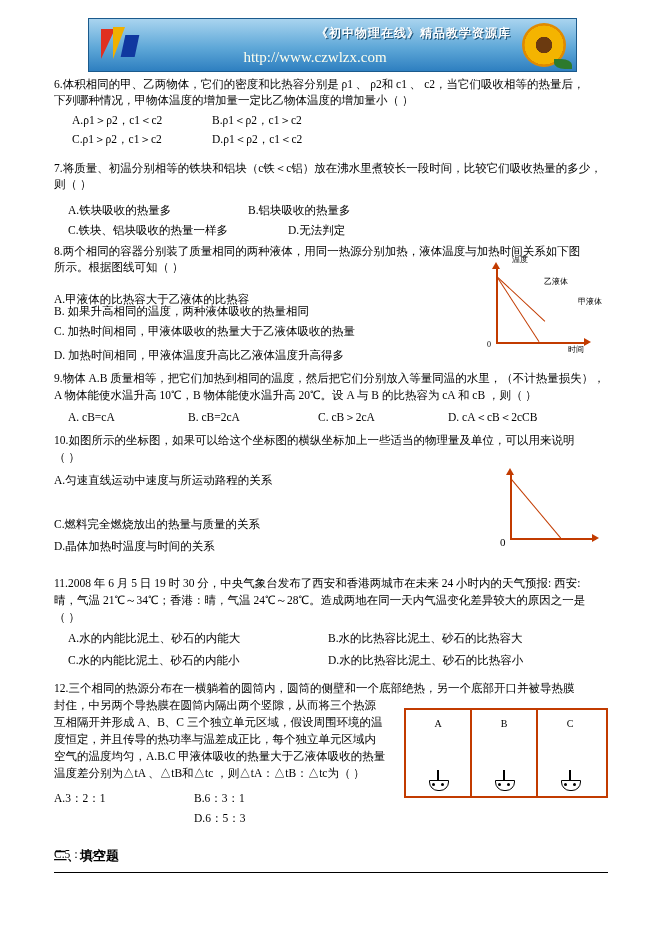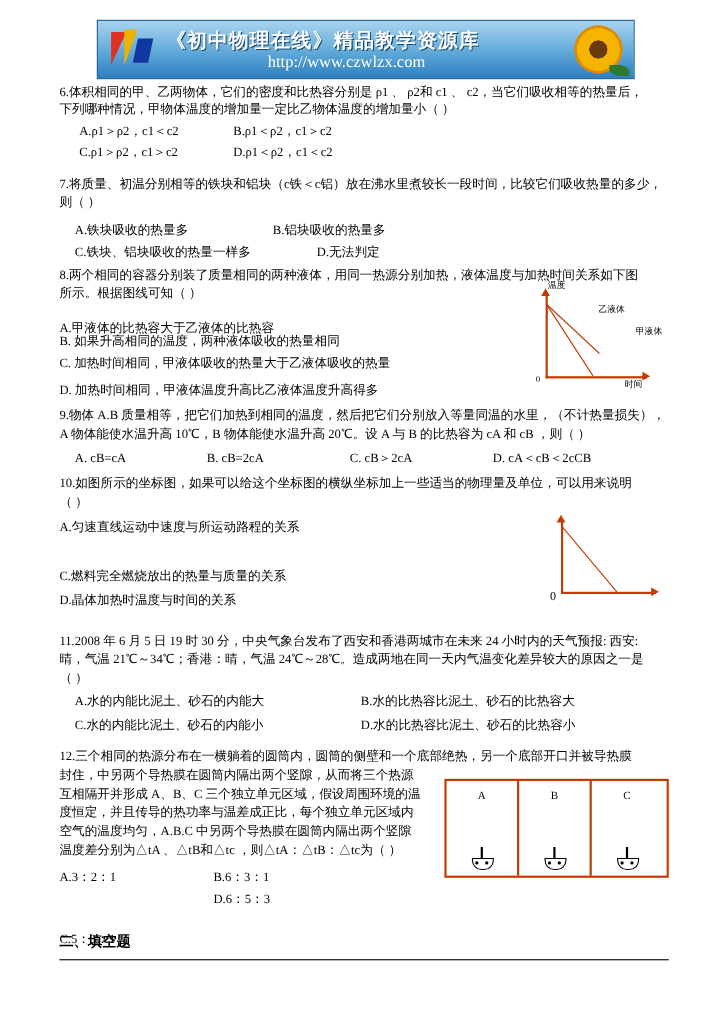--- a/index.html
+++ b/index.html
@@ -6,22 +6,22 @@
   body{width:661px;height:936px;position:relative;font-family:"Liberation Serif",serif;color:#000;}
   .page{position:relative;width:661px;height:936px;overflow:hidden;}
 
   
   .banner{position:absolute;left:88px;top:18px;width:487px;height:52px;
     background:linear-gradient(#a9d4ef,#5fa8d8 55%,#2e7fc0);border:1px solid #1b5a8c;overflow:hidden;}
   .banner .logo{position:absolute;left:8px;top:6px;width:46px;height:40px;}
   .banner .logo .l1{position:absolute;left:4px;top:4px;width:0;height:0;border-left:14px solid #e03020;border-bottom:30px solid transparent;}
   .banner .logo .l2{position:absolute;left:16px;top:2px;width:0;height:0;border-left:12px solid #f0b000;border-bottom:32px solid transparent;}
   .banner .logo .l3{position:absolute;left:26px;top:10px;width:14px;height:22px;background:#1038a0;transform:skewX(-12deg);}
-  .banner .title{position:absolute;left:62px;top:6px;width:360px;text-align:left;
-     font-family:"Liberation Serif",serif;font-weight:bold;font-size:18px;color:#fff;letter-spacing:1px;
+  .banner .title{position:absolute;left:62px;top:6px;width:360px;text-align:right;
+     font-family:"Liberation Serif",serif;font-weight:bold;font-size:12px;color:#fff;letter-spacing:1px;
      text-shadow:1px 1px 0 #14496f;}
   .banner .url{position:absolute;left:46px;top:30px;width:360px;text-align:center;font-size:15px;color:#ffe;}
   .banner .sun{position:absolute;right:10px;top:4px;width:44px;height:44px;border-radius:50%;
      background:radial-gradient(circle at 50% 50%,#6b3a10 0 26%,#f4b400 27% 62%,#e08a00 63% 100%);}
   .banner .leaf{position:absolute;right:4px;bottom:2px;width:18px;height:10px;background:#2d7a2d;border-radius:0 60% 0 60%;}
 
   
   .blk{position:absolute;font-size:11.5px;line-height:15px;}
   .q{font-size:11.5px;line-height:16px;}
   .opts{font-size:11.5px;line-height:16px;}
@@ -98,21 +98,21 @@
   <div class="blk opts" style="left:54px;top:323px;width:420px;">C. 加热时间相同，甲液体吸收的热量大于乙液体吸收的热量</div>
   <div class="blk opts" style="left:54px;top:347px;width:420px;">D. 加热时间相同，甲液体温度升高比乙液体温度升高得多</div>
 
   <div class="fig" id="fig8">
     <div class="vax"></div>
       <div class="hax"></div>
       <div class="ar1"></div>
       <div class="ar2"></div>
     <div class="line1"></div>
       <div class="line2"></div>
-    <div class="lbl" style="left:26px;top:-8px;text-align:right;">温度</div>
+    <div class="lbl" style="left:40px;top:-8px;text-align:right;">温度</div>
     <div class="lbl" style="left:96px;top:82px;">时间</div>
     <div class="lbl" style="left:15px;top:78px;">0</div>
     <div class="lbl" style="left:72px;top:14px;">乙液体</div>
     <div class="lbl" style="left:76px;top:34px;margin-left:30px;">甲液体</div>
   </div>
 
   <div class="blk q" style="left:54px;top:370px;width:580px;">9.物体 A.B 质量相等，把它们加热到相同的温度，然后把它们分别放入等量同温的水里，（不计热量损失），</div>
   <div class="blk q" style="left:54px;top:387px;width:580px;">A 物体能使水温升高 10℃，B 物体能使水温升高 20℃。设 A 与 B 的比热容为 cA 和 cB ，则（    ）</div>
   <div class="blk opts" style="left:68px;top:409px;width:110px;">A. cB=cA</div>
   <div class="blk opts" style="left:188px;top:409px;width:110px;">B. cB=2cA</div>
@@ -139,21 +139,21 @@
   <div class="blk q" style="left:54px;top:609px;width:120px;">（    ）</div>
   <div class="blk opts" style="left:68px;top:630px;width:250px;">A.水的内能比泥土、砂石的内能大</div>
   <div class="blk opts" style="left:328px;top:630px;width:280px;">B.水的比热容比泥土、砂石的比热容大</div>
   <div class="blk opts" style="left:68px;top:652px;width:250px;">C.水的内能比泥土、砂石的内能小</div>
   <div class="blk opts" style="left:328px;top:652px;width:280px;">D.水的比热容比泥土、砂石的比热容小</div>
 
   <div class="blk q" style="left:54px;top:680px;width:590px;">12.三个相同的热源分布在一横躺着的圆筒内，圆筒的侧壁和一个底部绝热，另一个底部开口并被导热膜</div>
   <div class="blk q" style="left:54px;top:697px;width:350px;">封住，中另两个导热膜在圆筒内隔出两个竖隙，从而将三个热源</div>
   <div class="blk q" style="left:54px;top:714px;width:350px;">互相隔开并形成 A、B、C 三个独立单元区域，假设周围环境的温</div>
   <div class="blk q" style="left:54px;top:731px;width:350px;">度恒定，并且传导的热功率与温差成正比，每个独立单元区域内</div>
-  <div class="blk q" style="left:54px;top:748px;width:350px;">空气的温度均匀，A.B.C 中另两个导热膜在圆筒内隔出两个竖隙</div>
+  <div class="blk q" style="left:54px;top:748px;width:350px;">空气的温度均匀，A.B.C 甲液体吸收的热量大于乙液体吸收的热量</div>
   <div class="blk q" style="left:54px;top:765px;width:350px;">温度差分别为△tA 、△tB和△tc ，则△tA：△tB：△tc为（    ）</div>
   <div class="blk opts" style="left:54px;top:790px;width:120px;">A.3：2：1</div>
   <div class="blk opts" style="left:194px;top:790px;width:120px;">B.6：3：1</div>
   <div class="blk opts" style="left:54px;top:846px;width:120px;">C.5：3：1</div>
   <div class="blk opts" style="left:194px;top:810px;width:120px;">D.6：5：3</div>
 
   <div class="fig" id="fig12">
     <div class="div" style="left:64px;"></div>
     <div class="div" style="left:130px;"></div>
     <div class="cell" style="left:2px;">A</div>

